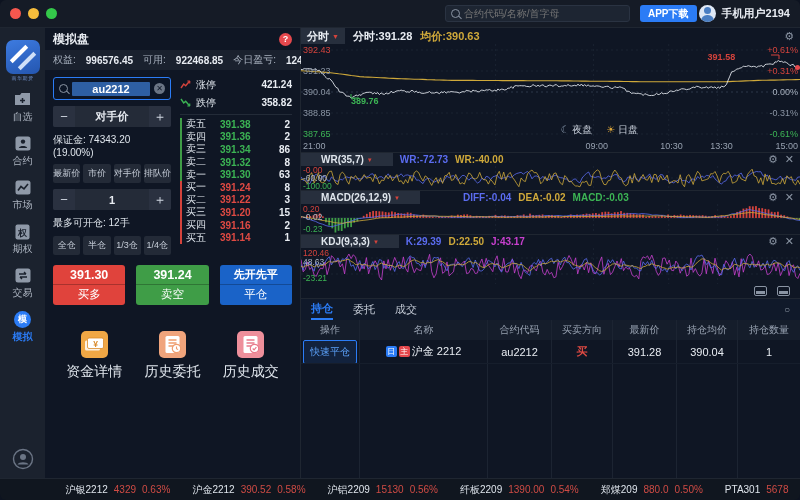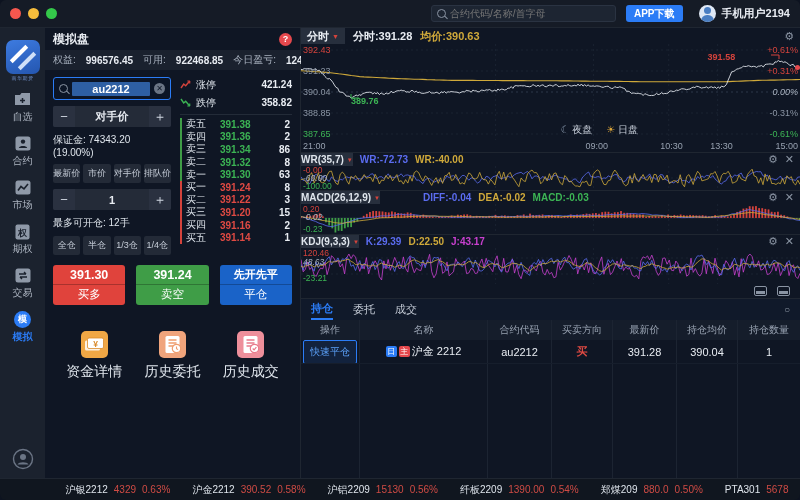--- a/index.html
+++ b/index.html
@@ -16,21 +16,21 @@
   .light.r { background:#f5574e; } .light.y { background:#f6bd3c; } .light.g { background:#34c84a; }
   .topbar .spacer { flex:1; }
   .top-search { width:185px; height:17px; background:#1d2532; border:1px solid #2a3342; border-radius:3px;
                 display:flex; align-items:center; padding:0 5px; gap:4px; margin-right:10px; }
   .top-search input { background:transparent; border:none; outline:none; color:#8a94a3; font-size:10px; width:100%;
                       font-family:inherit; }
   .mag { width:9px; height:9px; border:1.3px solid #8a94a3; border-radius:50%; position:relative; flex:none; }
   .mag::after { content:""; position:absolute; width:4px; height:1.3px; background:#8a94a3;
                 transform:rotate(45deg); right:-3px; bottom:-1px; }
   .app-btn { background:#2b7cf6; color:#fff; font-size:10px; font-weight:bold; border:none; border-radius:3px;
-             height:17px; padding:0 8px; margin-right:16px; cursor:pointer; }
+             height:17px; padding:0 8px; margin-right:2px; cursor:pointer; }
   .avatar { width:17px; height:17px; border-radius:50%; background:#dfe8f5; margin-right:6px; position:relative; overflow:hidden; }
   .avatar::before { content:""; position:absolute; width:7px; height:7px; border-radius:50%; background:#4a7ec2; left:5px; top:2px; }
   .avatar::after  { content:""; position:absolute; width:13px; height:8px; border-radius:6px 6px 0 0; background:#4a7ec2; left:2px; top:10px; }
   .username { font-size:11px; font-weight:bold; color:#e8ecf2; }
 
   
   .sidebar { position:absolute; left:0; top:28px; width:45px; height:450px; background:#1b222e;
              display:flex; flex-direction:column; align-items:center; }
   .logo { width:34px; height:34px; border-radius:7px; margin-top:12px;
           background:linear-gradient(160deg,#3d7be0,#2456b0); position:relative; overflow:hidden; }
@@ -110,31 +110,31 @@
              font-size:11px; font-weight:bold; color:#e8ecf2; cursor:pointer; }
   .caret { color:#d4433c; font-size:7px; }
   .ht-price { font-size:11px; font-weight:bold; color:#e8ecf2; }
   .ht-avg { font-size:11px; font-weight:bold; color:#cfa93a; }
   .gear, .xic, .refresh { color:#8a94a3; font-size:11px; cursor:pointer; line-height:1; }
 
   .minute { position:relative; height:96px; }
   .minute svg, .ind-body svg { position:absolute; inset:0; }
   .axis { position:absolute; font-size:9px; line-height:1; transform:translateY(-50%); z-index:2; }
   .axis.left { left:2px; } .axis.right { right:2px; }
-  .c-red { color:#d4433c; } .c-green { color:#3cb454; } .c-gray { color:#8a94a3; } .c-light { color:#aab3c0;font-style:italic; }
+  .c-red { color:#d4433c; } .c-green { color:#3cb454; } .c-gray { color:#8a94a3; } .c-light { color:#aab3c0; }
   .sessions { position:absolute; bottom:3px; left:52%; display:flex; gap:14px; font-size:10px; color:#c6cdd8; z-index:2; }
   .moon { color:#8fa0b5; } .sun { color:#d9a43a; }
   .marker { position:absolute; font-size:9px; font-weight:bold; z-index:2; }
   .enddot { position:absolute; width:5px; height:5px; border-radius:50%; background:#e5484d; right:0; z-index:2; }
   .time-row { position:relative; height:12px; font-size:9px; color:#97a1b0; }
   .time-row span { position:absolute; top:1px; }
 
   .indicator { border-top:1px solid #1f2631; }
   .ind-head { height:13px; display:flex; align-items:center; gap:7px; padding-right:6px; }
-  .ind-chip { background:#272f3d; height:13px; display:flex; align-items:center; gap:3px; padding:0 0;
+  .ind-chip { background:#272f3d; height:13px; display:flex; align-items:center; gap:3px; padding:0 20px;
               font-size:10px; font-weight:bold; color:#dfe5ec; cursor:pointer; }
   .ind-chip .caret { font-size:6px; }
   .ind-val { font-size:10px; font-weight:bold; }
   .ind-body { position:relative; }
   .ind-axis { position:absolute; left:2px; font-size:8.5px; line-height:1; z-index:2; }
 
   .layout-row { height:14px; display:flex; justify-content:flex-end; align-items:center; gap:10px; padding-right:10px; }
   .lay-ic { width:13px; height:10px; border:1px solid #8a94a3; border-radius:2px; position:relative; cursor:pointer; }
   .lay-ic::after { content:""; position:absolute; left:1px; right:1px; bottom:1px; height:3px; background:#8a94a3; }
 

